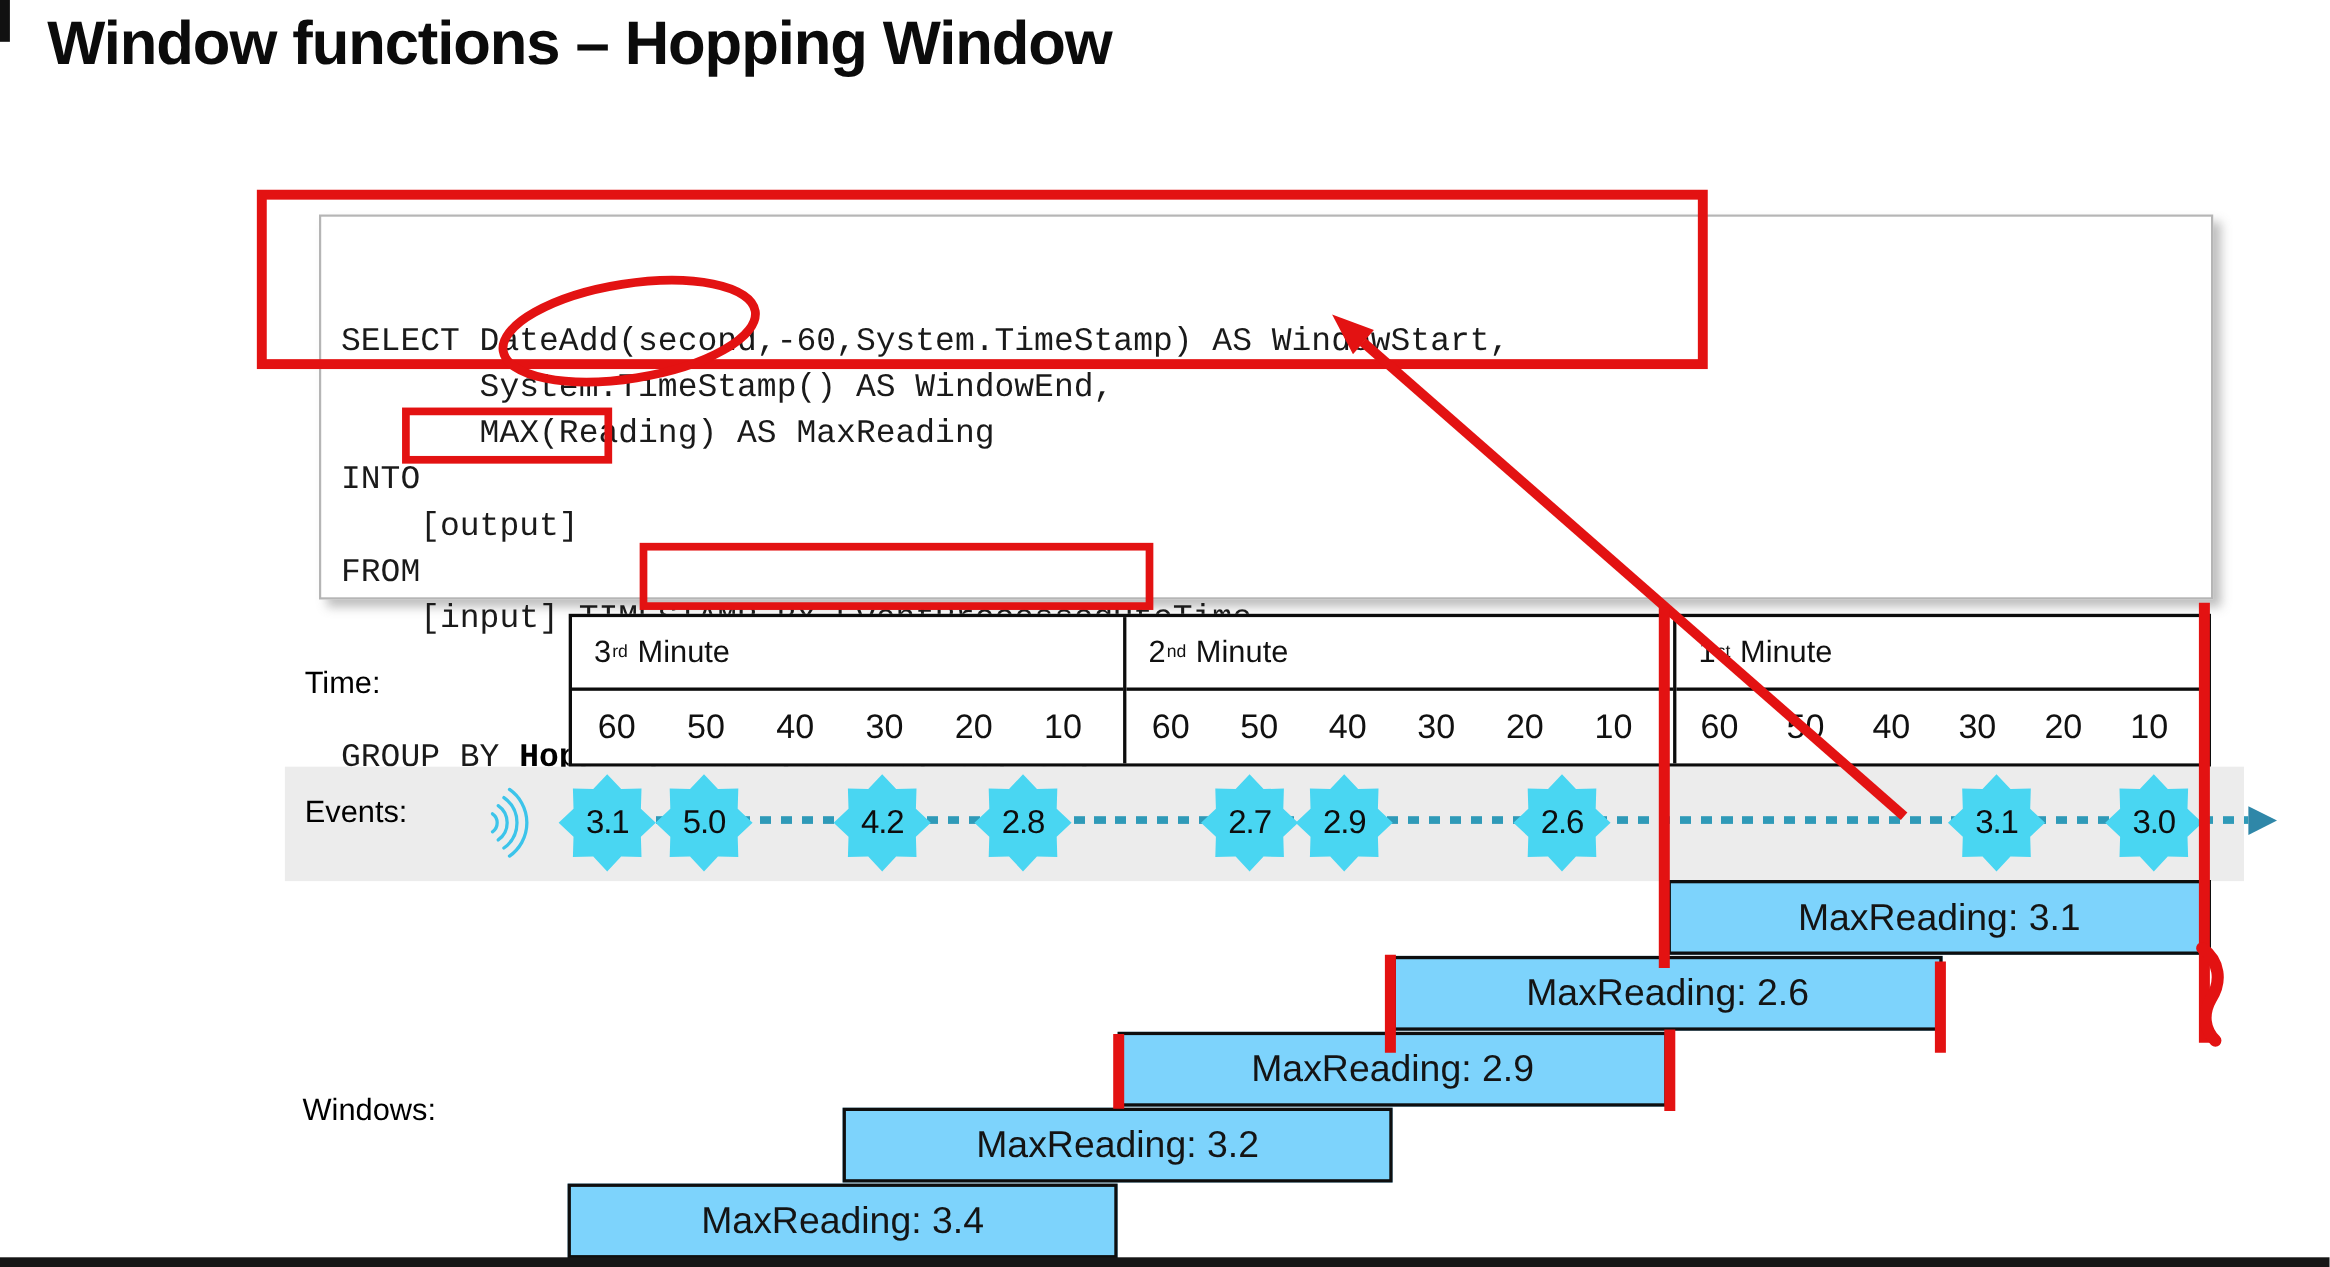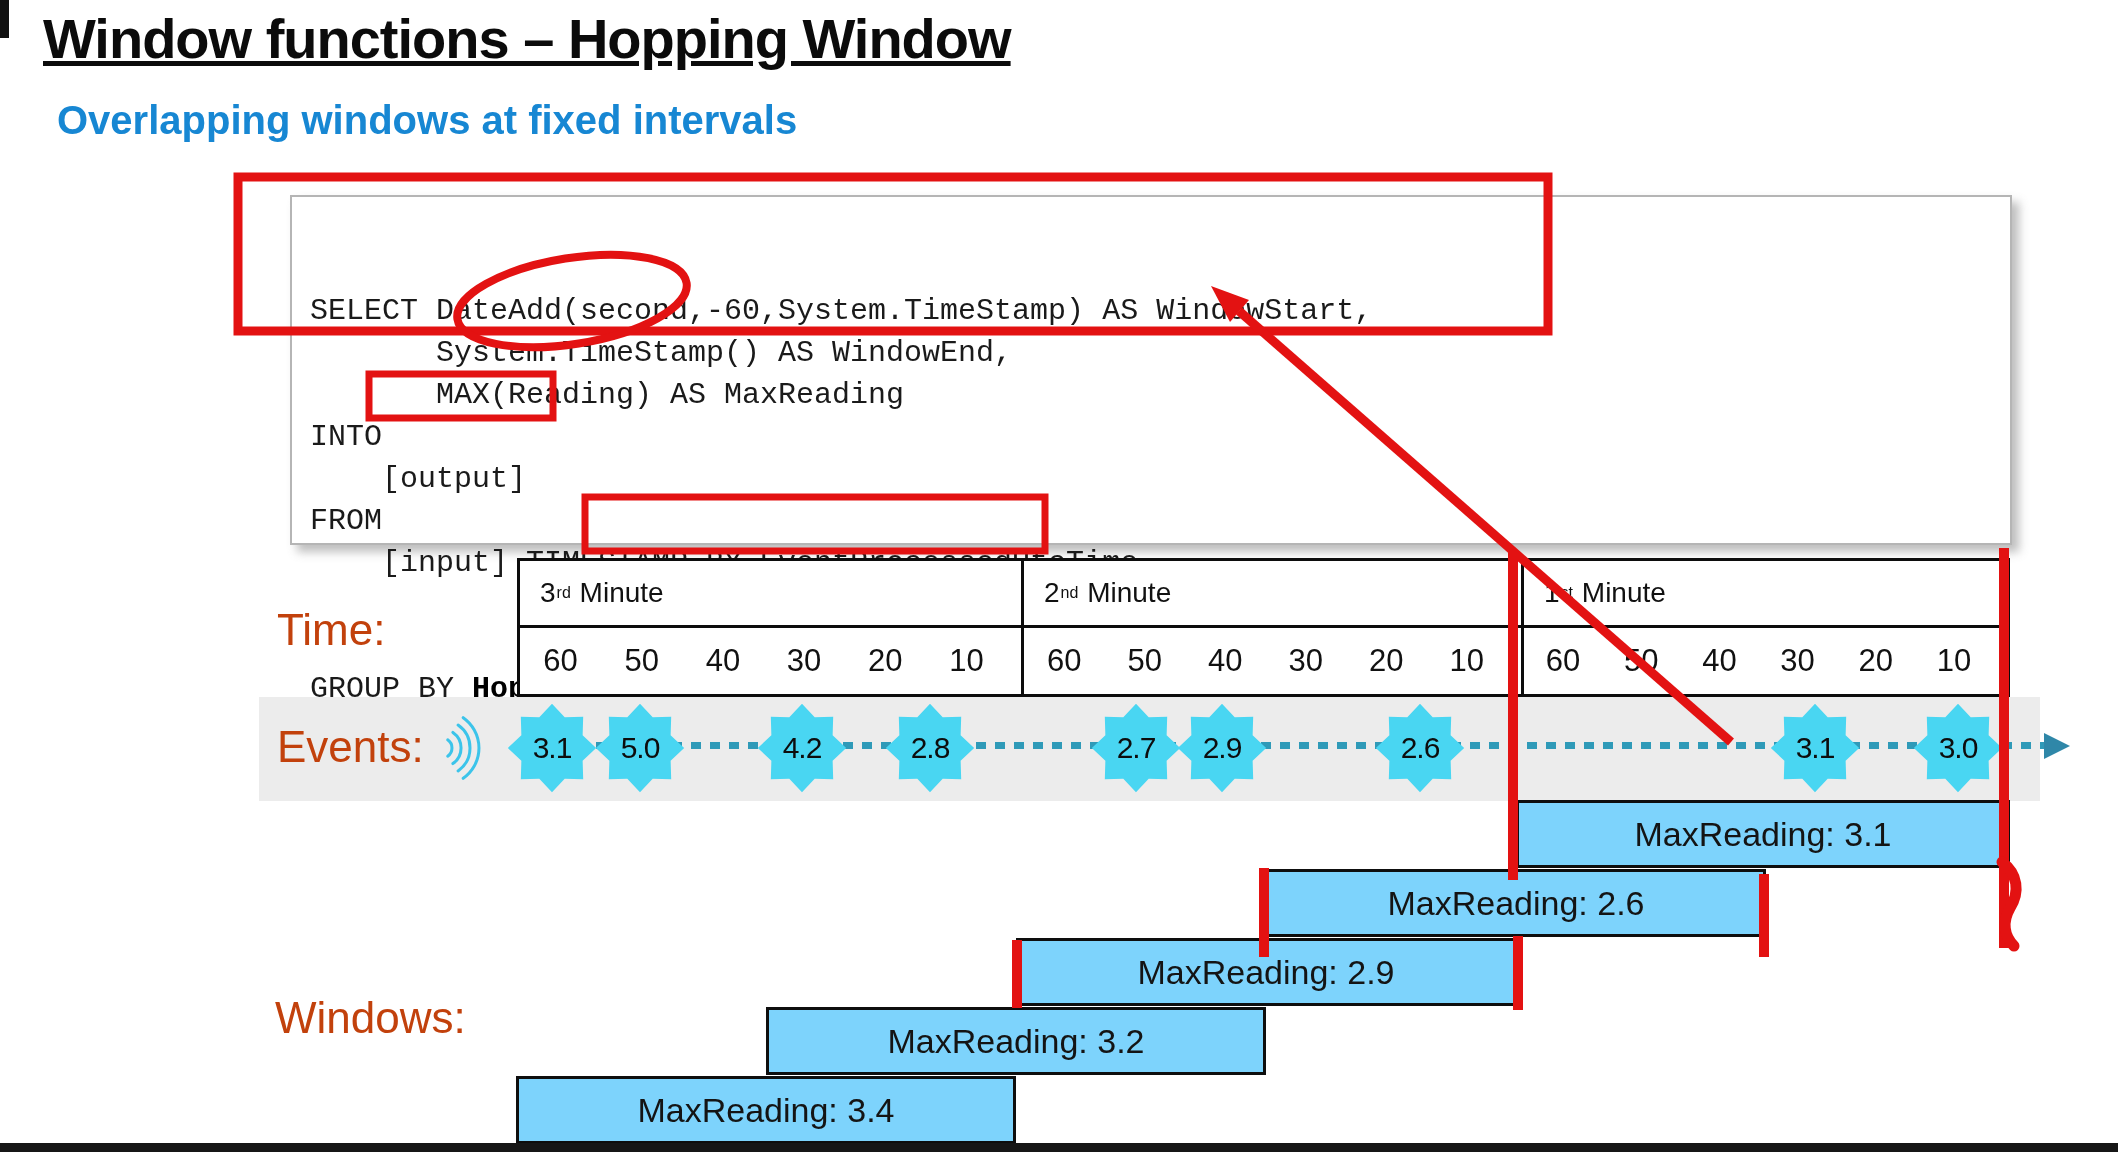--- a/index.html
+++ b/index.html
@@ -2,36 +2,36 @@
 <html><head>
 <meta charset="utf-8">
 <style>
   html,body{margin:0;padding:0;background:#fff;}
   .slide{
     position:relative;width:2118px;height:1152px;background:#ffffff;overflow:hidden;
     font-family:"Liberation Sans", sans-serif;color:#0c0c0c;
   }
   
   .corner-mark{position:absolute;left:0;top:0;width:9px;height:38px;background:#111;}
-  .title{position:absolute;left:43px;top:6px;font-size:56px;font-weight:700;letter-spacing:-1px;color:#0b0b0b;white-space:nowrap;text-decoration:underline;}
+  .title{position:absolute;left:43px;top:6px;font-size:56px;font-weight:700;letter-spacing:-1px;color:#0b0b0b;white-space:nowrap;}
   .subtitle{position:absolute;left:57px;top:98px;font-size:40px;font-weight:700;color:#1787d3;white-space:nowrap;}
   
   .code-panel{
     position:absolute;left:290px;top:195px;width:1722px;height:350px;background:#fff;
     border:2px solid #b5b5b5;box-sizing:border-box;
     box-shadow:7px 7px 9px rgba(110,110,110,.45);
   }
   .code-text{
     position:absolute;left:18px;top:9px;
     font-family:"Liberation Mono", monospace;font-size:30px;line-height:42px;
     color:#1a1a1a;white-space:pre;
   }
   .code-line b{font-weight:700;color:#000;}
   
-  .row-label{position:absolute;font-size:44px;font-weight:400;color:#c2410c;white-space:nowrap;}
+  .row-label{position:absolute;font-size:28px;font-weight:400;color:#000000;white-space:nowrap;}
   .lbl-time{left:277px;top:605px;}
   .lbl-events{left:277px;top:722px;}
   .lbl-windows{left:275px;top:950px;margin-top:43px;}
   
   .time-table{
     position:absolute;left:517px;top:558px;width:1493px;height:139px;
     display:flex;border:3px solid #0c0c0c;box-sizing:border-box;background:#fff;
   }
   .minute-cell{display:flex;flex-direction:column;box-sizing:border-box;}
   .minute-cell:nth-child(1){width:501px;}
@@ -77,21 +77,20 @@
   
   .bottom-bar{position:absolute;left:0;top:1143px;width:2118px;height:9px;background:#161616;}
 </style>
 </head>
 <body>
 
 <div class="slide">
 
   <div class="corner-mark"></div>
   <div class="title">Window functions – Hopping Window</div>
-  <div class="subtitle">Overlapping windows at fixed intervals</div>
 
   <div class="code-panel">
     <div class="code-text">
       <div><div class="code-line">SELECT DateAdd(second,-60,System.TimeStamp) AS WindowStart,</div><div class="code-line">       System.TimeStamp() AS WindowEnd,</div><div class="code-line">       MAX(Reading) AS MaxReading</div><div class="code-line">INTO</div><div class="code-line">    [output]</div><div class="code-line">FROM</div><div class="code-line">    [input] TIMESTAMP BY EventProcessedUtcTime</div></div>
       <div class="code-line"><span>GROUP BY </span><b>HoppingWindow(second, 60, 30)</b></div>
     </div>
   </div>
 
   <div class="row-label lbl-time">Time:</div>
   <div class="row-label lbl-windows">Windows:</div>

